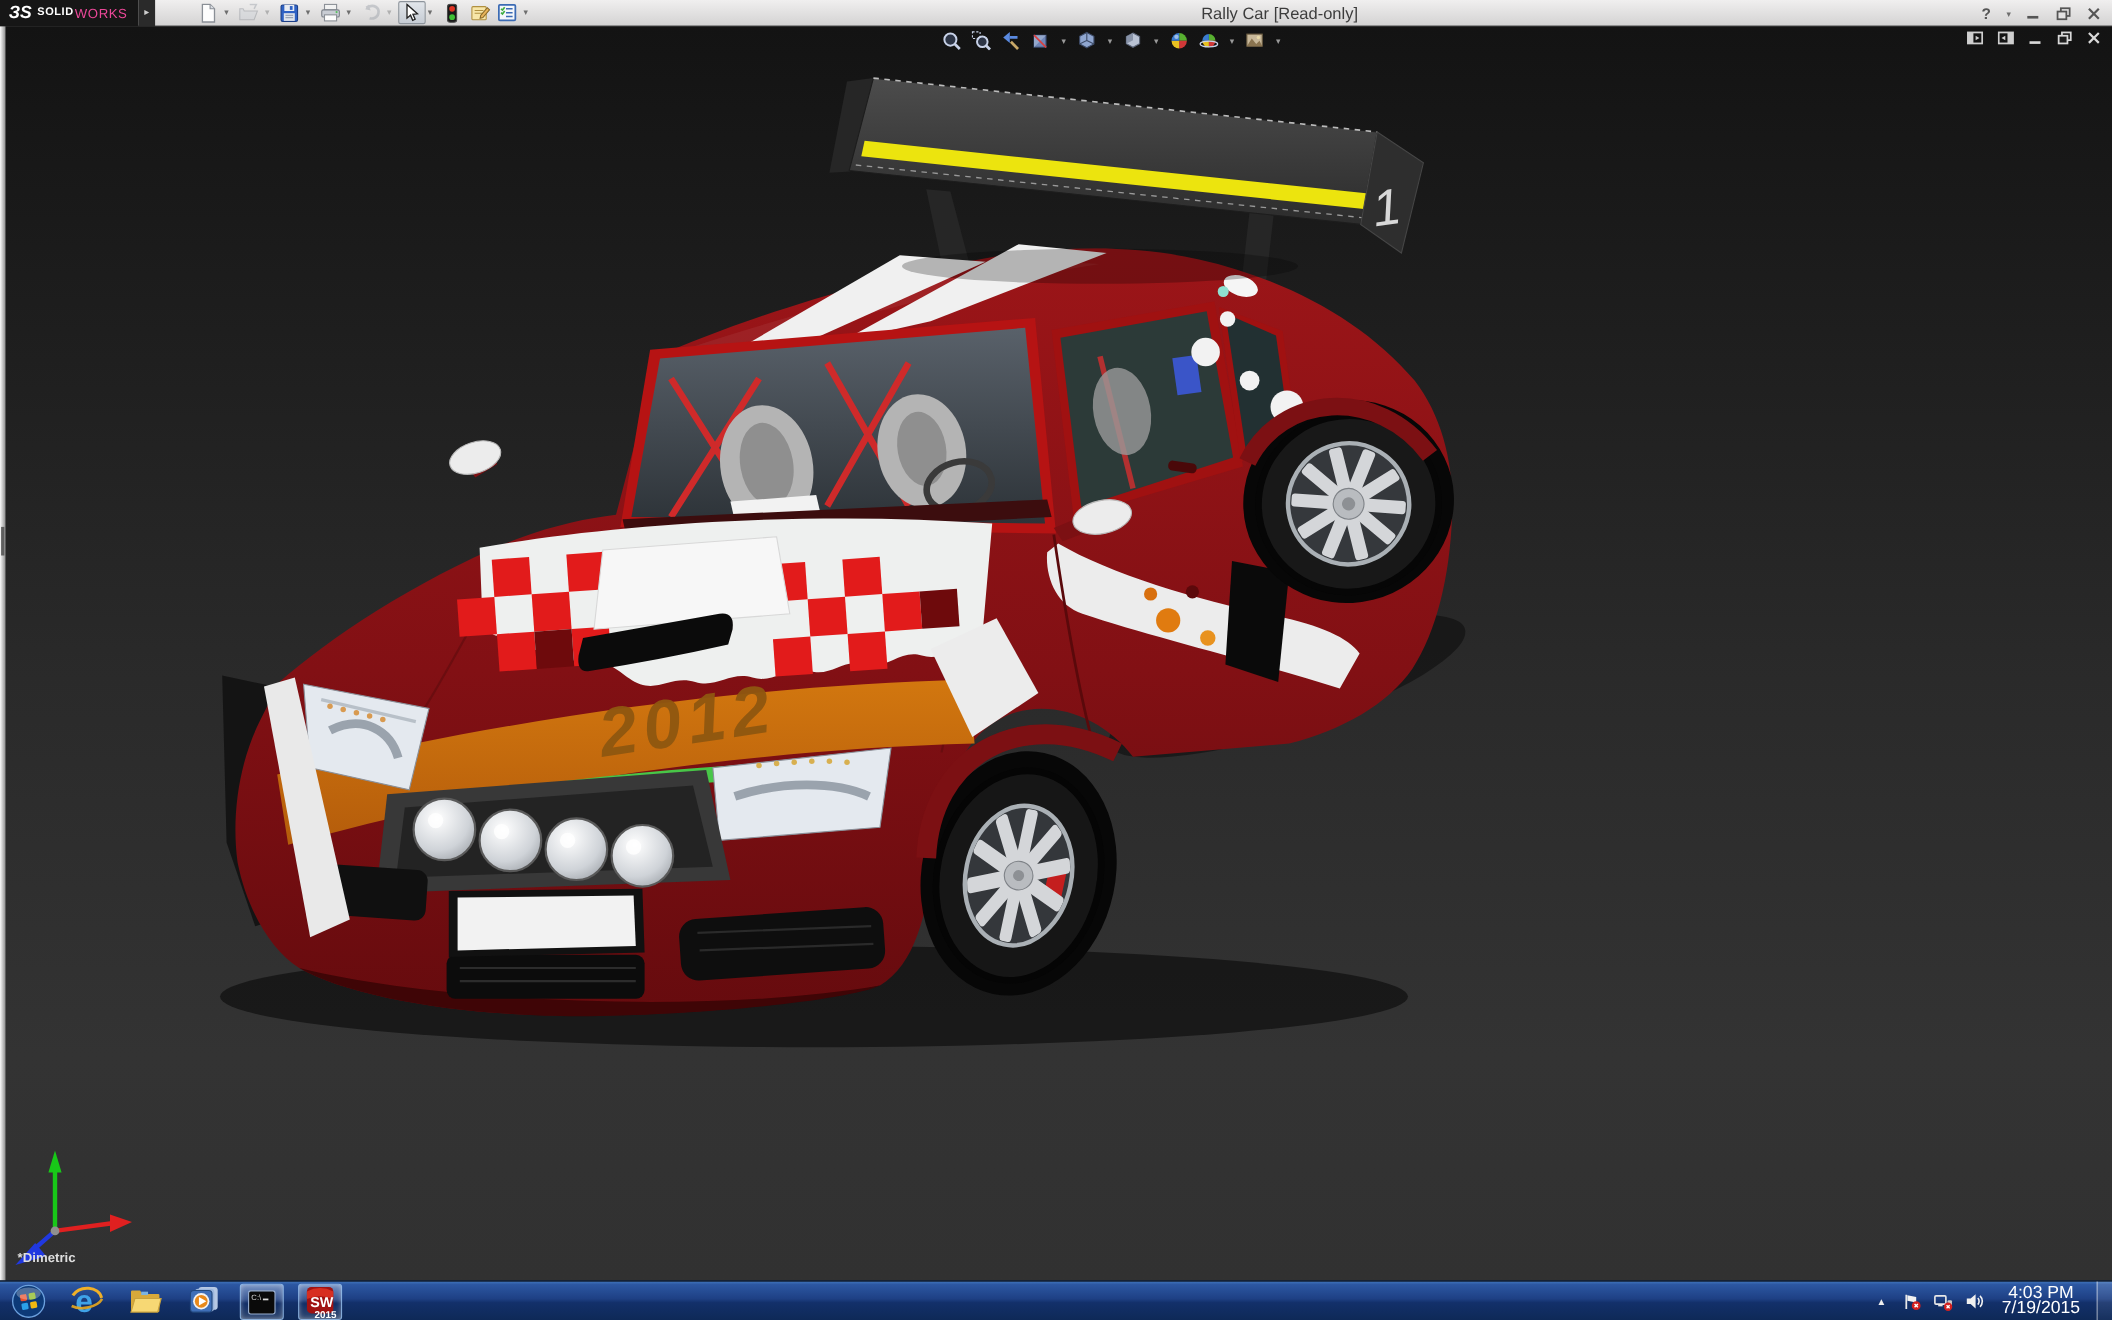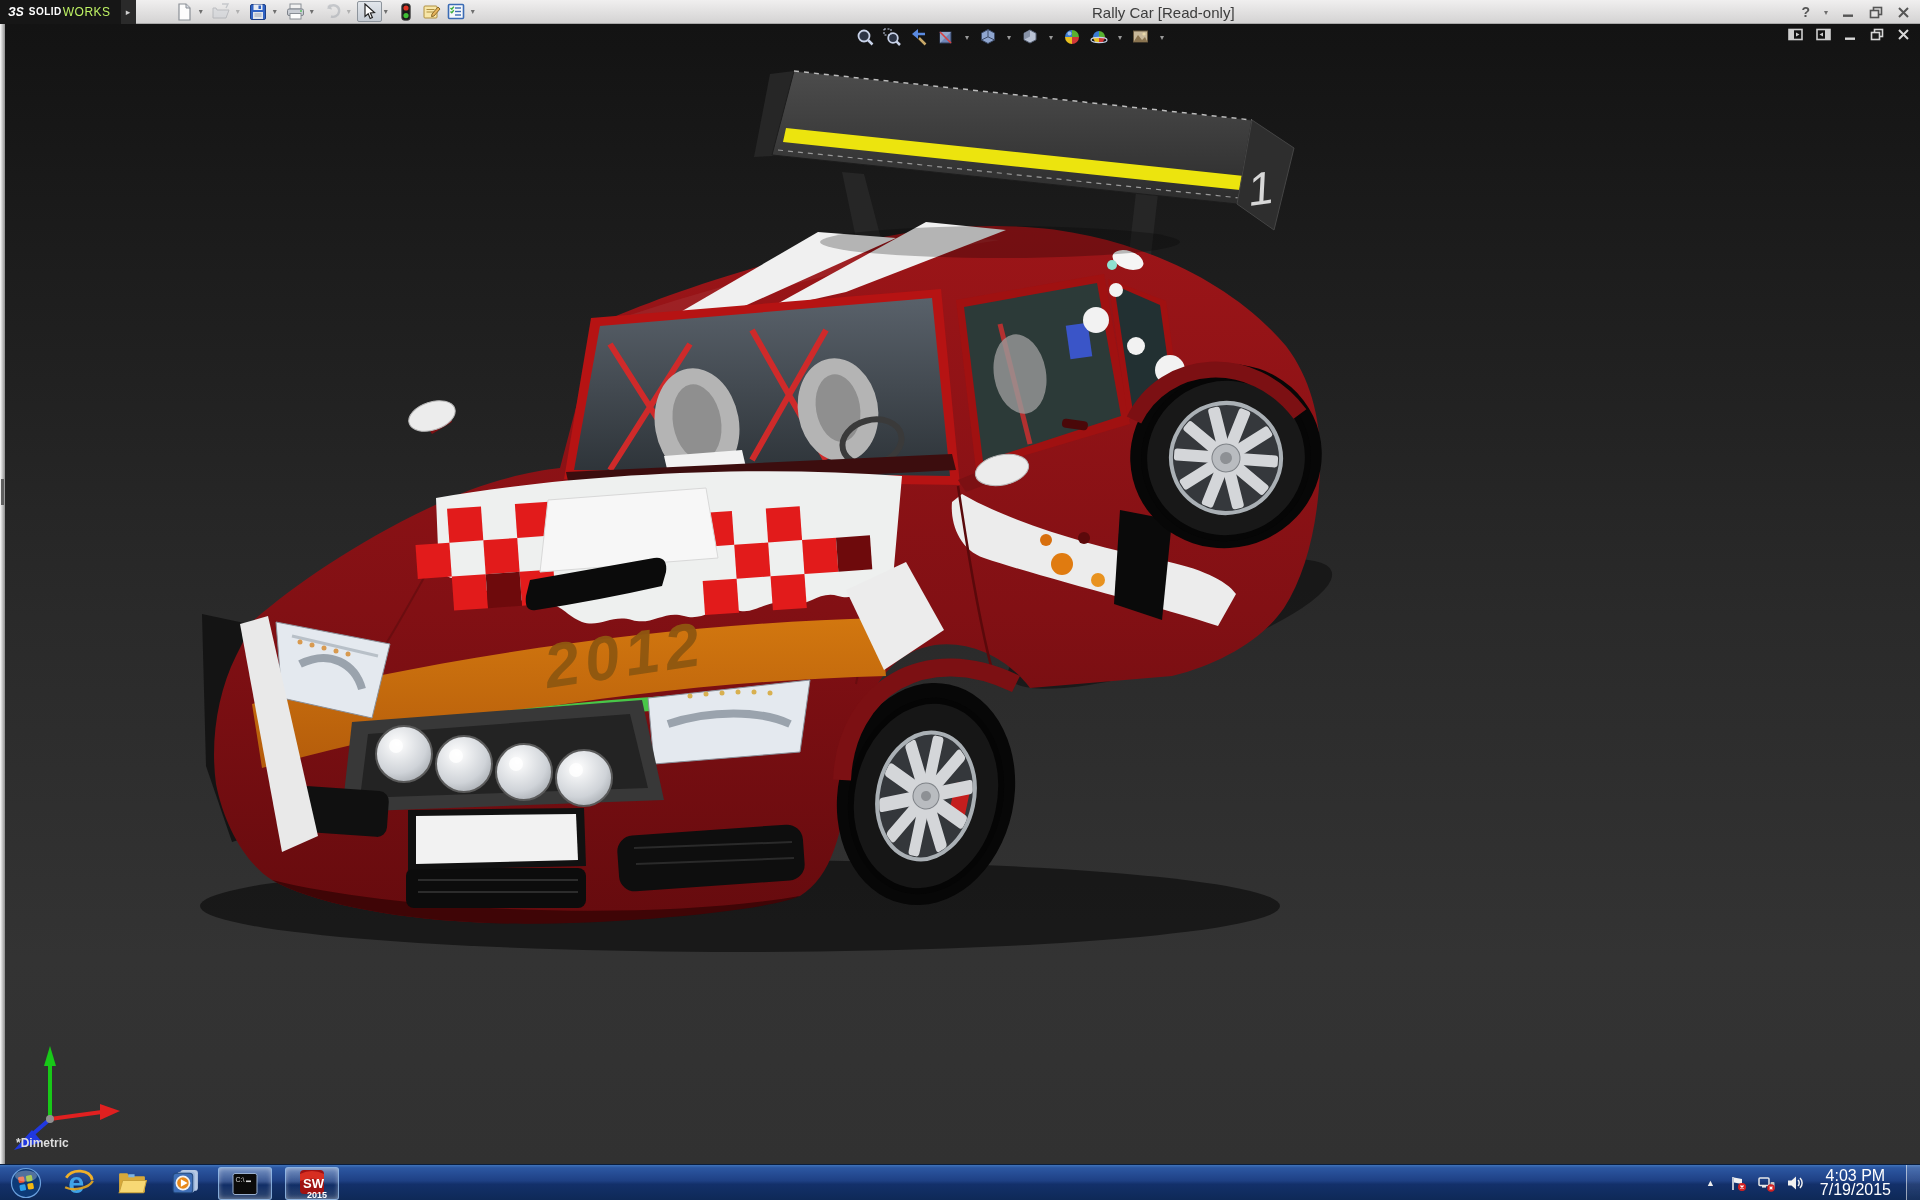--- a/index.html
+++ b/index.html
@@ -5,23 +5,23 @@
   html,body{margin:0;padding:0;background:#000;}
   *{box-sizing:border-box;font-family:"Liberation Sans","DejaVu Sans",sans-serif;}
   .screen{position:relative;width:1920px;height:1200px;overflow:hidden;background:#202020;}
 
   
   .titlebar{position:absolute;top:0;left:0;width:1920px;height:24px;
     background:linear-gradient(#f0efef,#d4d3d3);border-bottom:1px solid #a9a9a9;
     display:flex;align-items:center;}
   .sw-logo{height:24px;background:#161616;color:#fff;display:flex;align-items:center;
     padding:0 10px 0 8px;gap:5px;}
-  .logo-mark{font-style:italic;font-weight:bold;font-size:12px;}
+  .logo-mark{font-style:italic;font-weight:bold;font-size:16px;}
   .logo-solid{font-weight:bold;font-size:10px;letter-spacing:.5px;}
-  .logo-works{font-weight:normal;font-size:12px;letter-spacing:.5px;color:#bef264;margin-left:-4px;}
+  .logo-works{font-weight:normal;font-size:12px;letter-spacing:.5px;color:#ec4899;margin-left:-4px;}
   .logo-expand{width:15px;height:24px;background:#2a2a2a;color:#cfcfcf;font-size:9px;
     display:flex;align-items:center;justify-content:center;cursor:pointer;}
   .toolbar{display:flex;align-items:center;margin-left:36px;}
   .tbtn{width:25px;height:21px;display:flex;align-items:center;justify-content:center;border-radius:2px;}
   .tbtn.pressed{background:linear-gradient(#e2e6eb,#c6ccd4);border:1px solid #8d949c;}
   .dd{font-size:8px;color:#6e6e6e;margin:0 6px 0 2px;}
   .dd.dim{color:#b0b0b0;}
   .disabled{opacity:.45;}
   .win-title{position:absolute;left:1092px;top:4px;font-size:15px;color:#3c3c3c;}
   .win-controls{position:absolute;right:10px;top:0;height:24px;display:flex;align-items:center;gap:14px;color:#555;}
@@ -41,21 +41,21 @@
   .doc-controls{position:absolute;right:10px;top:4px;display:flex;align-items:center;gap:13px;}
   .dc{display:flex;align-items:center;justify-content:center;cursor:pointer;}
   .view-label{position:absolute;left:16px;top:1112px;font-size:12px;color:#dedede;font-weight:bold;}
 
   
   .taskbar{position:absolute;bottom:0;left:0;width:1920px;height:36px;
     background:linear-gradient(#3f73ba 0%,#2c57a2 8%,#1e4084 45%,#13306a 55%,#0e2957 100%);
     border-top:1px solid #0a1e3e;}
   .tb-left{position:absolute;left:6px;top:0;height:36px;display:flex;align-items:center;gap:13px;}
   .task-item{width:40px;height:36px;display:flex;align-items:center;justify-content:center;cursor:pointer;}
-  .task-btn{width:54px;height:33px;margin-top:1px;border-radius:3px;cursor:pointer;
+  .task-btn{width:40px;height:33px;margin-top:1px;border-radius:3px;cursor:pointer;
     border:1px solid rgba(150,190,235,.85);
     background:linear-gradient(rgba(255,255,255,.34),rgba(255,255,255,.12) 45%,rgba(15,45,100,.28) 55%,rgba(255,255,255,.14));
     box-shadow:inset 0 0 5px rgba(255,255,255,.4);
     display:flex;align-items:center;justify-content:center;}
   .tray{position:absolute;right:0;top:0;height:36px;display:flex;align-items:center;gap:11px;}
   .tray-arrow{color:#eee;font-size:9px;cursor:pointer;padding:4px;}
   .tray-icon{display:flex;align-items:center;justify-content:center;cursor:pointer;}
   .clock{color:#fff;font-size:16px;line-height:14px;text-align:center;margin:0 4px;cursor:default;}
   .show-desktop{width:14px;height:36px;border-left:1px solid rgba(255,255,255,.55);
     background:linear-gradient(rgba(255,255,255,.14),rgba(255,255,255,.03));cursor:pointer;}

